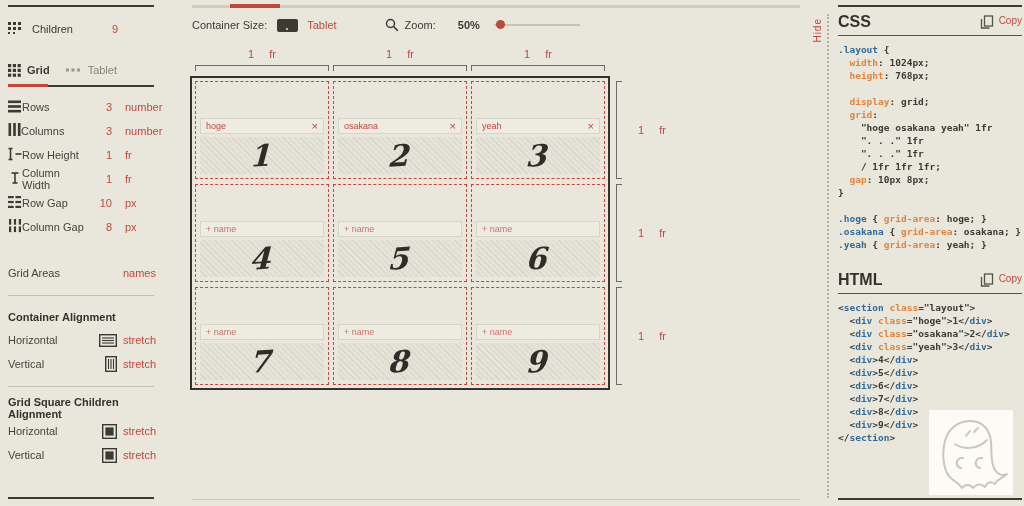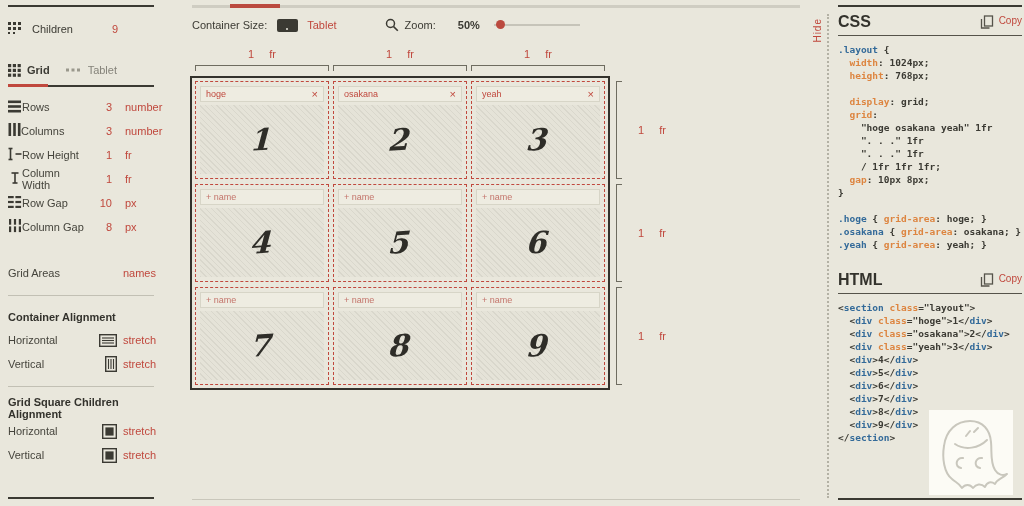--- a/index.html
+++ b/index.html
@@ -67,21 +67,21 @@
 
   .ruler-top { position:absolute; left:15px; top:48px; width:410px; display:flex; gap:4px; }
   .col-seg { flex:1; display:flex; flex-direction:column; align-items:center; }
   .fr-label { display:flex; gap:15px; color:#c0483d; }
   .hbracket { width:100%; height:6px; border-top:1px solid #6e6c60; border-left:1px solid #6e6c60; border-right:1px solid #6e6c60; margin-top:5px; }
 
   .grid-container { position:absolute; left:10px; top:76px; width:420px; height:314px;
     border:2px solid #33322c; padding:3px; display:grid;
     grid-template-columns:repeat(3,1fr); grid-template-rows:repeat(3,1fr); gap:5px 4px; }
   .cell { border:1px dashed #c0483d; padding:4px; display:flex; flex-direction:column; min-height:0; }
-  .cell-name { height:16px; flex:none; background:#eeece1; border:1px solid #d7d5c7; display:flex; align-items:center; padding:0 5px; font-size:9px; color:#c0483d; }
+  .cell-name { height:16px; flex:none; background:#eeece1; border:1px solid #d7d5c7; display:flex; align-items:center; padding:0 5px; font-size:9px; color:#c0483d;margin-top:32px; }
   .cell-name .cell-close { margin-left:auto; font-size:11px; line-height:1; cursor:pointer; }
   .cell-name.placeholder { color:#c4756b; }
   .cell-body { flex:1; margin-top:3px; display:flex; align-items:center; justify-content:center;
     background:repeating-linear-gradient(45deg, #d9d7cc 0, #d9d7cc 1px, #e5e3d8 1px, #e5e3d8 4px); }
   .cell-number { font-family:"DejaVu Serif", serif; font-style:italic; font-weight:bold; font-size:30px; color:#2e2d28; transform:skewX(-8deg) rotate(-4deg); }
 
   .ruler-right { position:absolute; left:436px; top:81px; height:304px; display:flex; flex-direction:column; gap:5px; }
   .row-seg { flex:1; display:flex; align-items:center; }
   .vbracket { width:6px; height:100%; border-left:1px solid #6e6c60; border-top:1px solid #6e6c60; border-bottom:1px solid #6e6c60; }
   .row-seg .fr-label { margin-left:16px; }

